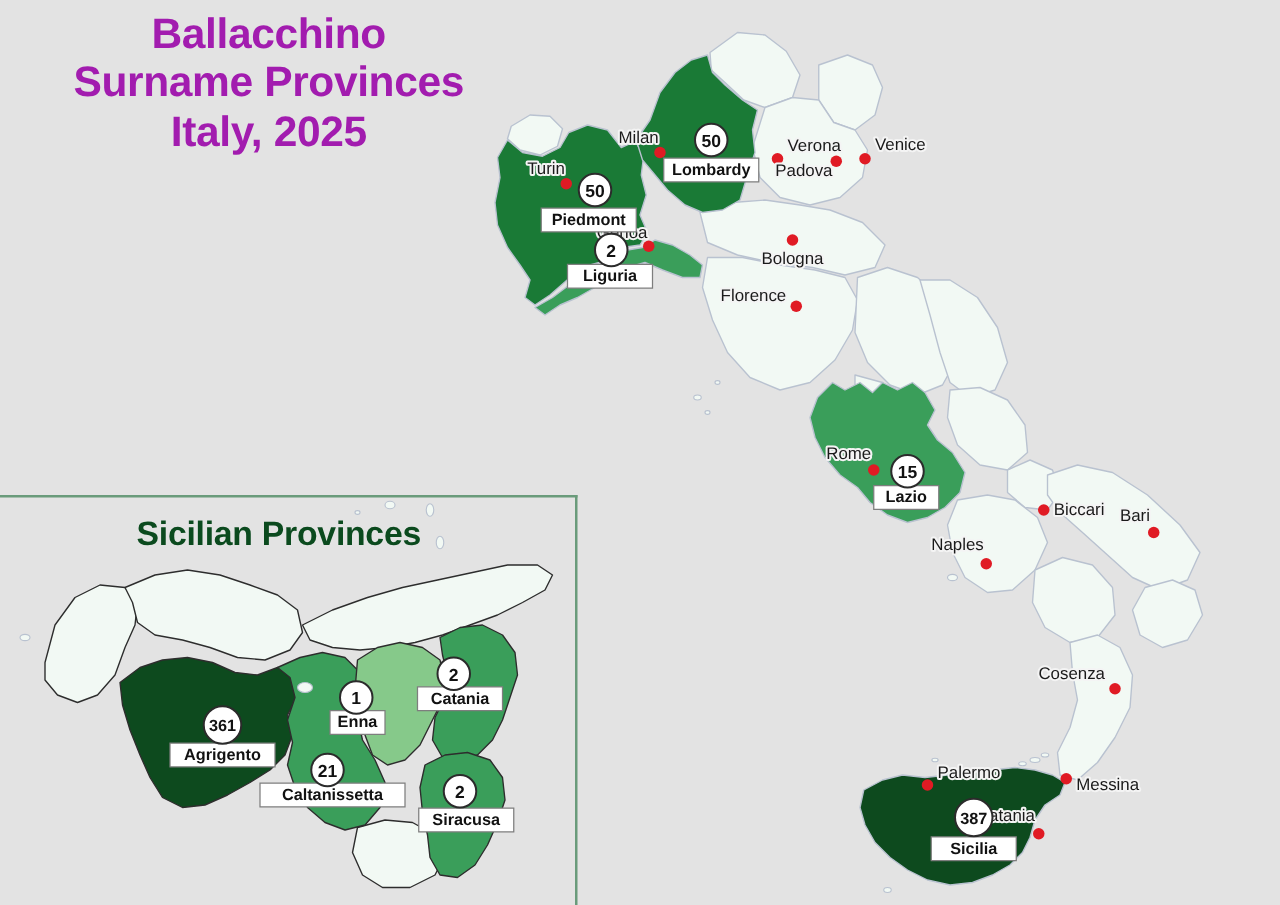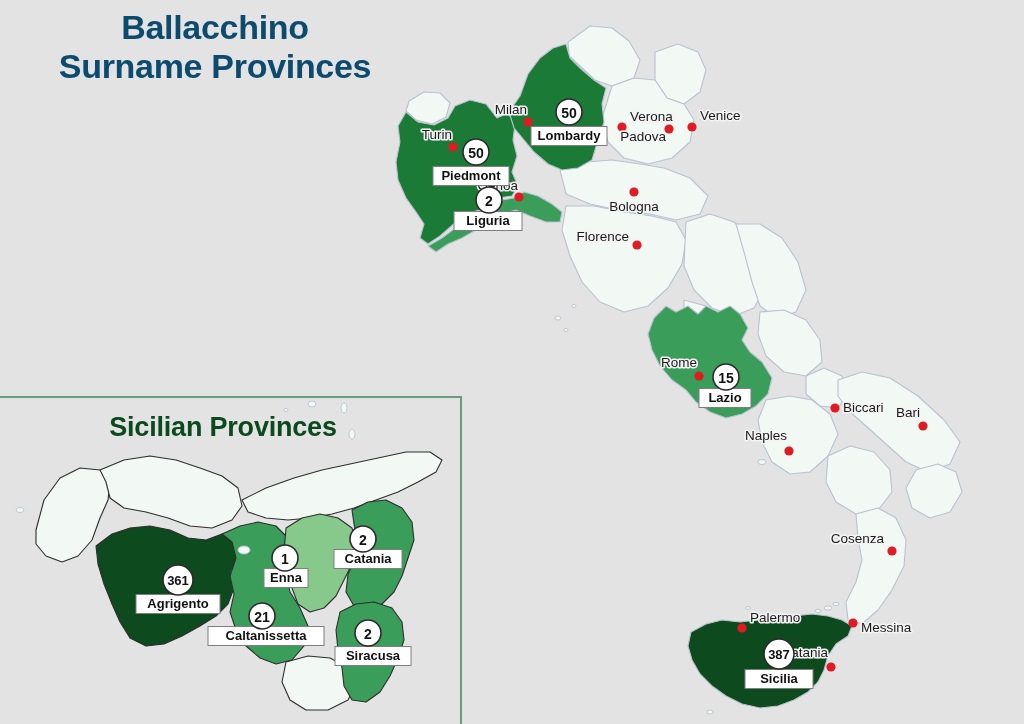--- a/index.html
+++ b/index.html
@@ -9,21 +9,21 @@
     font-family:"Liberation Sans", sans-serif;
     overflow:hidden;
     position:relative;
   }
   #root{position:relative;width:1024px;height:724px;}
 
   
   .title-block{
     position:absolute;left:20px;top:8px;width:390px;
     text-align:center;
-    color:#0c4a6e;
+    color:#a21caf;
     font-weight:bold;
     font-size:34px;
     line-height:1.16;
     letter-spacing:-0.3px;
     pointer-events:none;
   }
   .title-line{display:block;}
 
   
   #mainmap{position:absolute;left:0;top:0;width:1024px;height:724px;}
@@ -266,20 +266,21 @@
         <g class="badge small">
           <circle cx="779" cy="654" r="15"></circle>
           <text x="779" y="654.5">387</text>
         </g>
       </g>
   </svg>
 
   <div class="title-block">
     <span class="title-line">Ballacchino</span>
     <span class="title-line">Surname Provinces</span>
+    <span class="title-line">Italy, 2025</span>
   </div>
 
   <svg id="insetmap" style="position:absolute;left:0;top:396px;width:462px;height:328px;" viewBox="0 396 462 328">
     <rect x="0" y="396" width="462" height="328" fill="#e3e3e3"></rect>
 
     <g>
 
       <path class="prov-path" fill="#f2f9f4" d="M36,530 L44,500 L60,478 L80,468 L100,470 L110,482 L108,500 L100,518
            L92,540 L78,556 L62,562 L46,556 L36,544 Z"></path>
 

